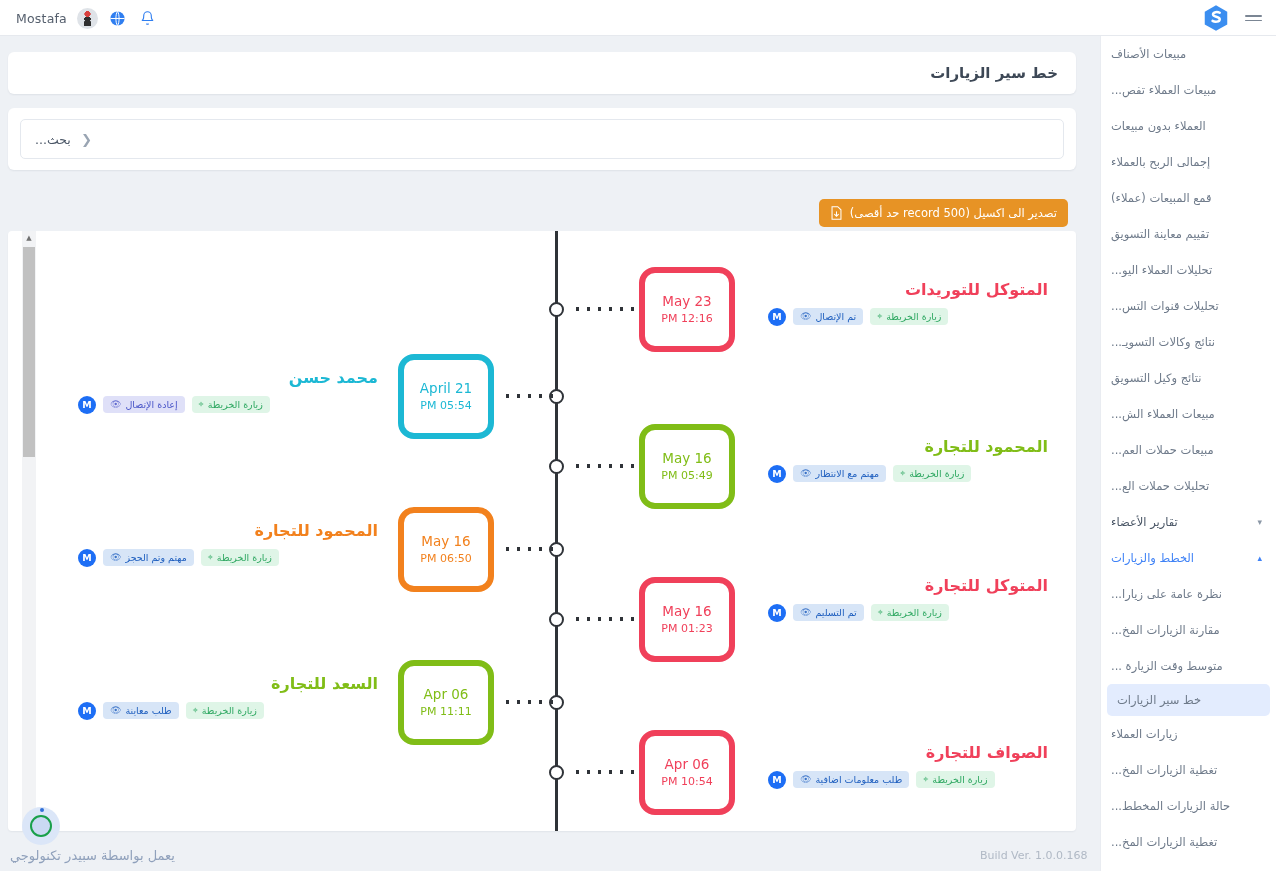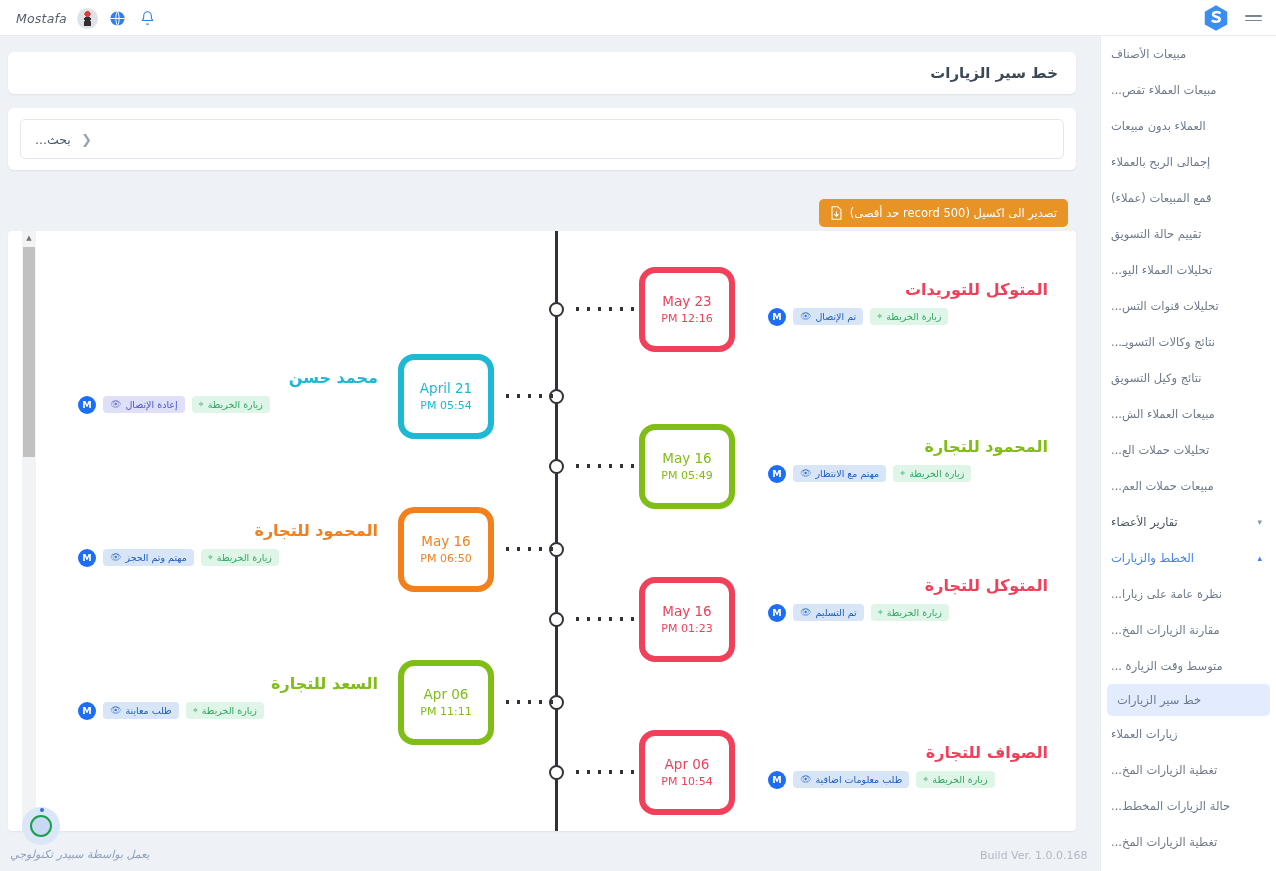--- a/index.html
+++ b/index.html
@@ -9,21 +9,21 @@
     font-family: "DejaVu Sans", "Liberation Sans", sans-serif;
     background: #eef1f5;
     overflow: hidden;
   }
   .app { position: relative; width: 1276px; height: 871px; }
 
   
   .topbar {
     position: absolute; top: 0; left: 0; width: 1276px; height: 36px;
     background: #ffffff; border-bottom: 1px solid #e6e9ee;
-    display: flex; align-items: center; z-index: 20; font-style: italic;
+    display: flex; align-items: center; z-index: 20;
   }
   .topbar-left {
     display: flex; align-items: center; gap: 10px;
     position: absolute; left: 16px; top: 0; height: 36px;
     direction: ltr;
   }
   .user-name { font-size: 12.5px; color: #555f6d; letter-spacing: .2px; }
   .avatar {
     width: 21px; height: 21px; border-radius: 50%;
     background: #dfe3e8; position: relative; overflow: hidden;
@@ -188,23 +188,22 @@
   }
   .foot-logo .ring {
     width: 22px; height: 22px; border: 2.5px solid #19a04a; border-radius: 50%;
     background: #c9d9f3;
   }
   .foot-dot {
     position: absolute; left: 40px; top: 13px;
     width: 4px; height: 4px; border-radius: 50%; background: #2f6fd8;
   }
   .foot-text {
-    position: absolute; left: 10px; top: 848px; font-size: 11px;
+    position: absolute; left: 10px; top: 848px; font-size: 13px;
     color: #8fa0bb;
-    font-style: italic;
   }
   .build-ver {
     position: absolute; left: 980px; top: 849px;
     font-size: 11px; color: #b0b9c5; direction: ltr;
   }
 </style>
 </head>
 <body>
 
 <div class="app">
@@ -250,42 +249,42 @@
     <div class="side-item">
         <span>العملاء بدون مبيعات</span>
       </div>
     <div class="side-item">
         <span>إجمالى الربح بالعملاء</span>
       </div>
     <div class="side-item">
         <span>قمع المبيعات (عملاء)</span>
       </div>
     <div class="side-item">
-        <span>تقييم حالة التسويق</span>
+        <span>تقييم معاينة التسويق</span>
       </div>
     <div class="side-item">
         <span>تحليلات العملاء اليو...</span>
       </div>
     <div class="side-item">
         <span>تحليلات قنوات التس...</span>
       </div>
     <div class="side-item">
         <span>نتائج وكالات التسويـ...</span>
       </div>
     <div class="side-item">
         <span>نتائج وكيل التسويق</span>
       </div>
     <div class="side-item">
         <span>مبيعات العملاء الش...</span>
       </div>
     <div class="side-item">
+        <span>مبيعات حملات العم...</span>
+      </div>
+    <div class="side-item">
         <span>تحليلات حملات الع...</span>
-      </div>
-    <div class="side-item">
-        <span>مبيعات حملات العم...</span>
       </div>
 
     <div class="side-item group">
       <span class="chev">▾</span>
       <span>تقارير الأعضاء</span>
     </div>
     <div class="side-item group open">
       <span class="chev">▴</span>
       <span>الخطط والزيارات</span>
     </div>

